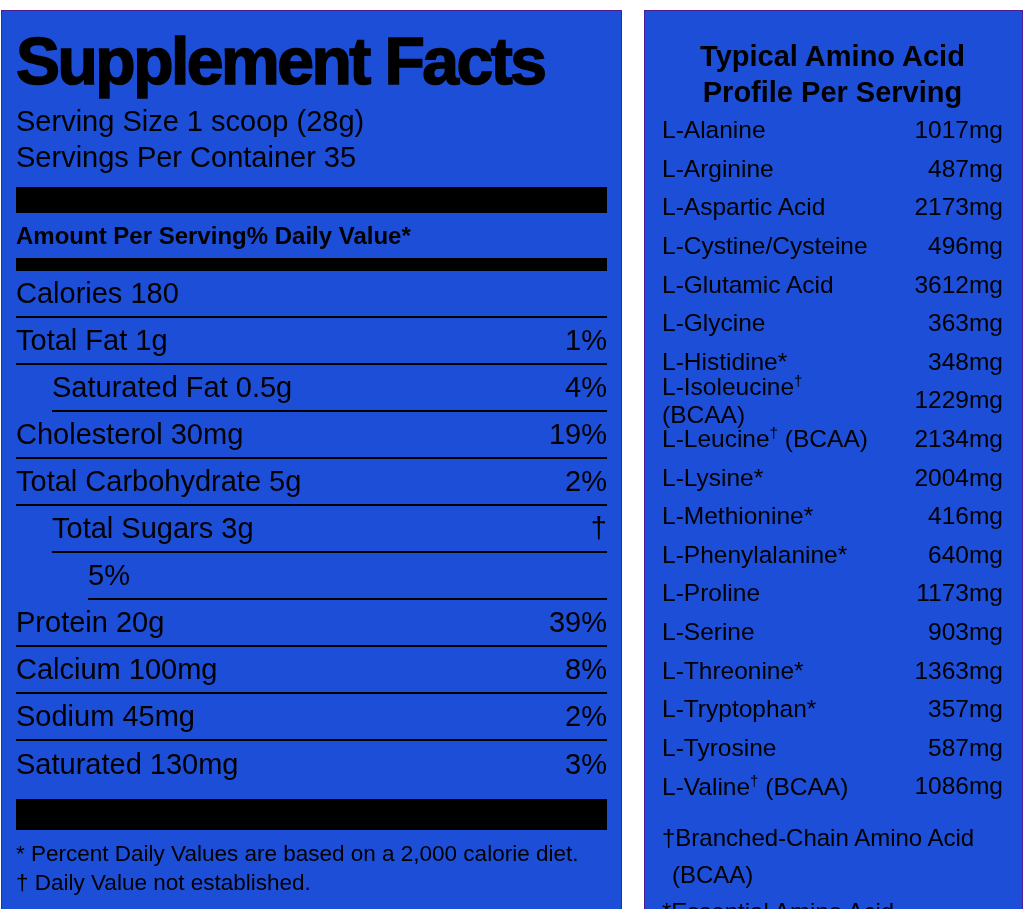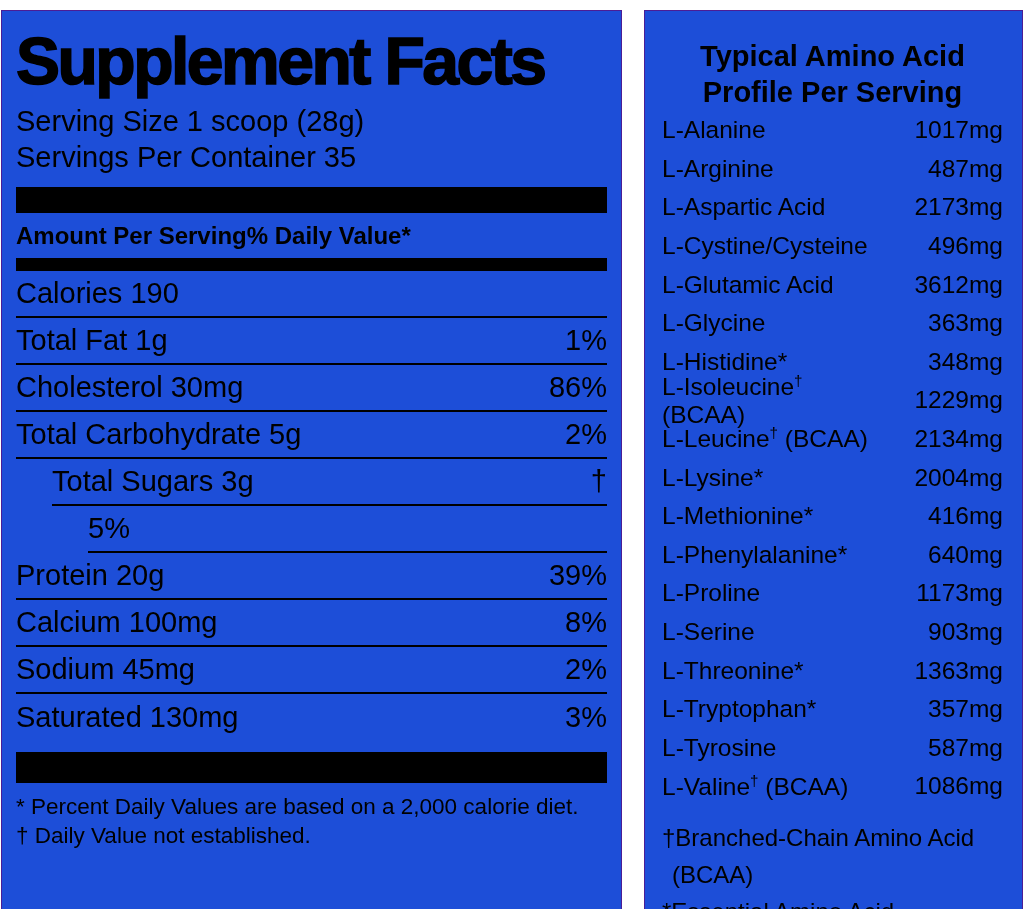--- a/index.html
+++ b/index.html
@@ -84,30 +84,34 @@
 
   <div class="sf-header">
     <span>Amount Per Serving</span>
     <span>% Daily Value*</span>
   </div>
 
   <div class="bar bar-medium"></div>
 
   <div class="sf-rows">
       <div class="sf-row">
-        <span>Calories 190</span>
+        <span>Calories 180</span>
         <span class="sf-value"></span>
       </div>
       <div class="sf-row">
         <span>Total Fat 1g</span>
         <span class="sf-value">1%</span>
       </div>
+      <div class="sf-row ind1">
+        <span>Saturated Fat 0.5g</span>
+        <span class="sf-value">4%</span>
+      </div>
       <div class="sf-row">
         <span>Cholesterol 30mg</span>
-        <span class="sf-value">86%</span>
+        <span class="sf-value">19%</span>
       </div>
       <div class="sf-row">
         <span>Total Carbohydrate 5g</span>
         <span class="sf-value">2%</span>
       </div>
       <div class="sf-row ind1">
         <span>Total Sugars 3g</span>
         <span class="sf-value">†</span>
       </div>
       <div class="sf-row ind2">

